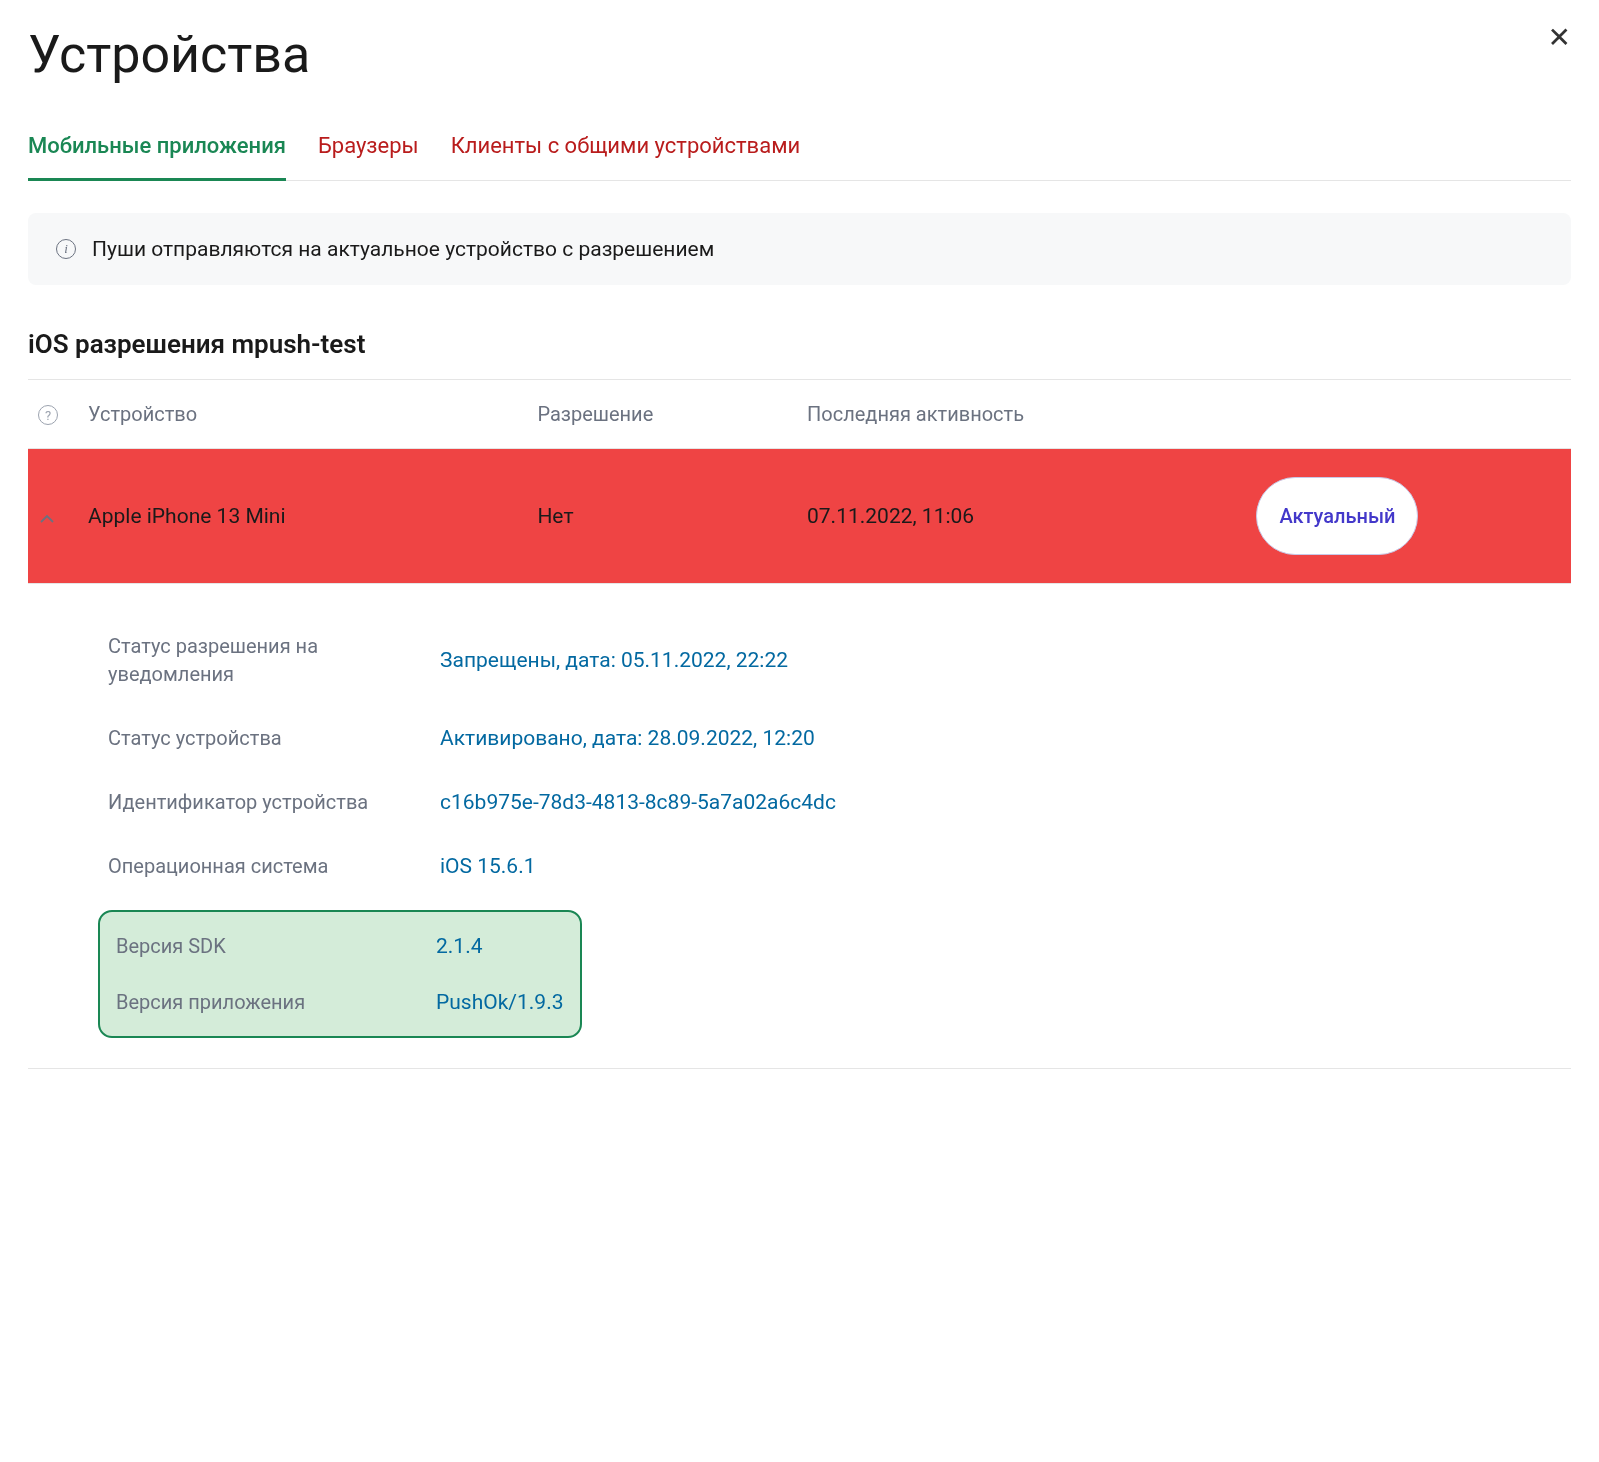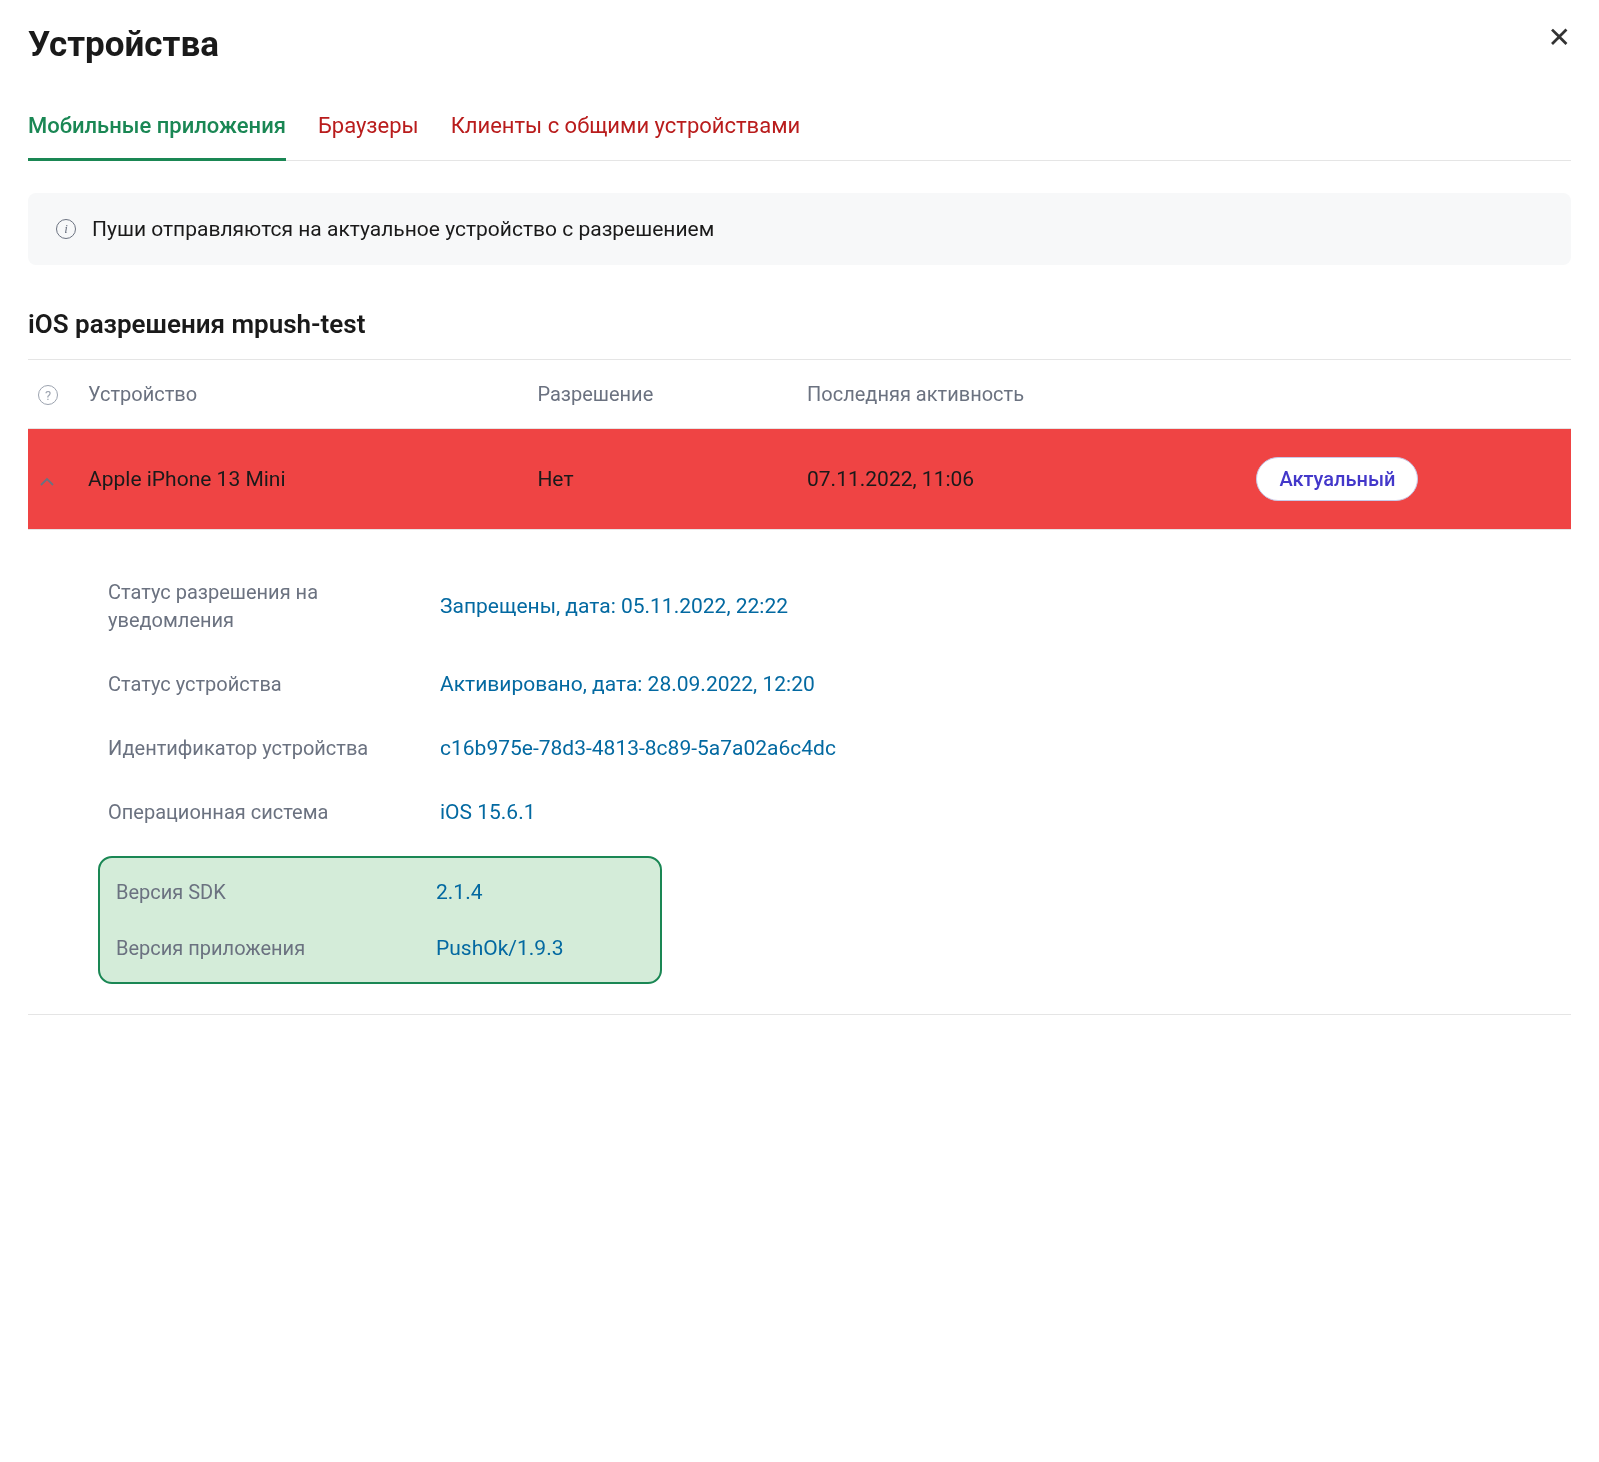--- a/index.html
+++ b/index.html
@@ -14,22 +14,22 @@
       padding: 24px 28px;
       font-size: 18px;
     }
     .dialog-header {
       display: flex;
       justify-content: space-between;
       align-items: flex-start;
       margin-bottom: 48px;
     }
     .dialog-title {
-      font-size: 35px;
-      font-weight: 700;
+      font-size: 52px;
+      font-weight: 400;
       color: #1a1a1a;
       text-align: right;
     }
     .close-btn {
       font-size: 28px;
       color: #333;
       cursor: pointer;
       line-height: 1;
       background: none;
       border: none;
@@ -129,21 +129,21 @@
       cursor: pointer;
     }
     .td {
       font-size: 21px;
       color: #1a1a1a;
     }
     .status-badge {
       display: inline-block;
       border: 1.5px solid #c7c9e8;
       color: #4338ca;
-      padding: 9px 22px;
+      padding: 26px 22px;
       border-radius: 999px;
       font-size: 20px;
       font-weight: 500;
       background: #ffffff;
     }
     .details-panel {
       padding: 30px 0 30px 70px;
       border-bottom: 1px solid #e5e5e5;
       position: relative;
     }
@@ -161,21 +161,21 @@
     }
     .detail-value {
       font-size: 21px;
       color: #0369a1;
     }
     .highlight-box {
       border: 2.5px solid #1a8754;
       background: #d4ecd9;
       border-radius: 14px;
       margin-top: 12px;
-      width: 564px;
+      width: 484px;
       padding: 6px 0;
     }
     .highlight-box .detail-row {
       grid-template-columns: 308px 1fr;
       padding: 14px 16px;
     }
   </style>
 </head>
 <body>
 

